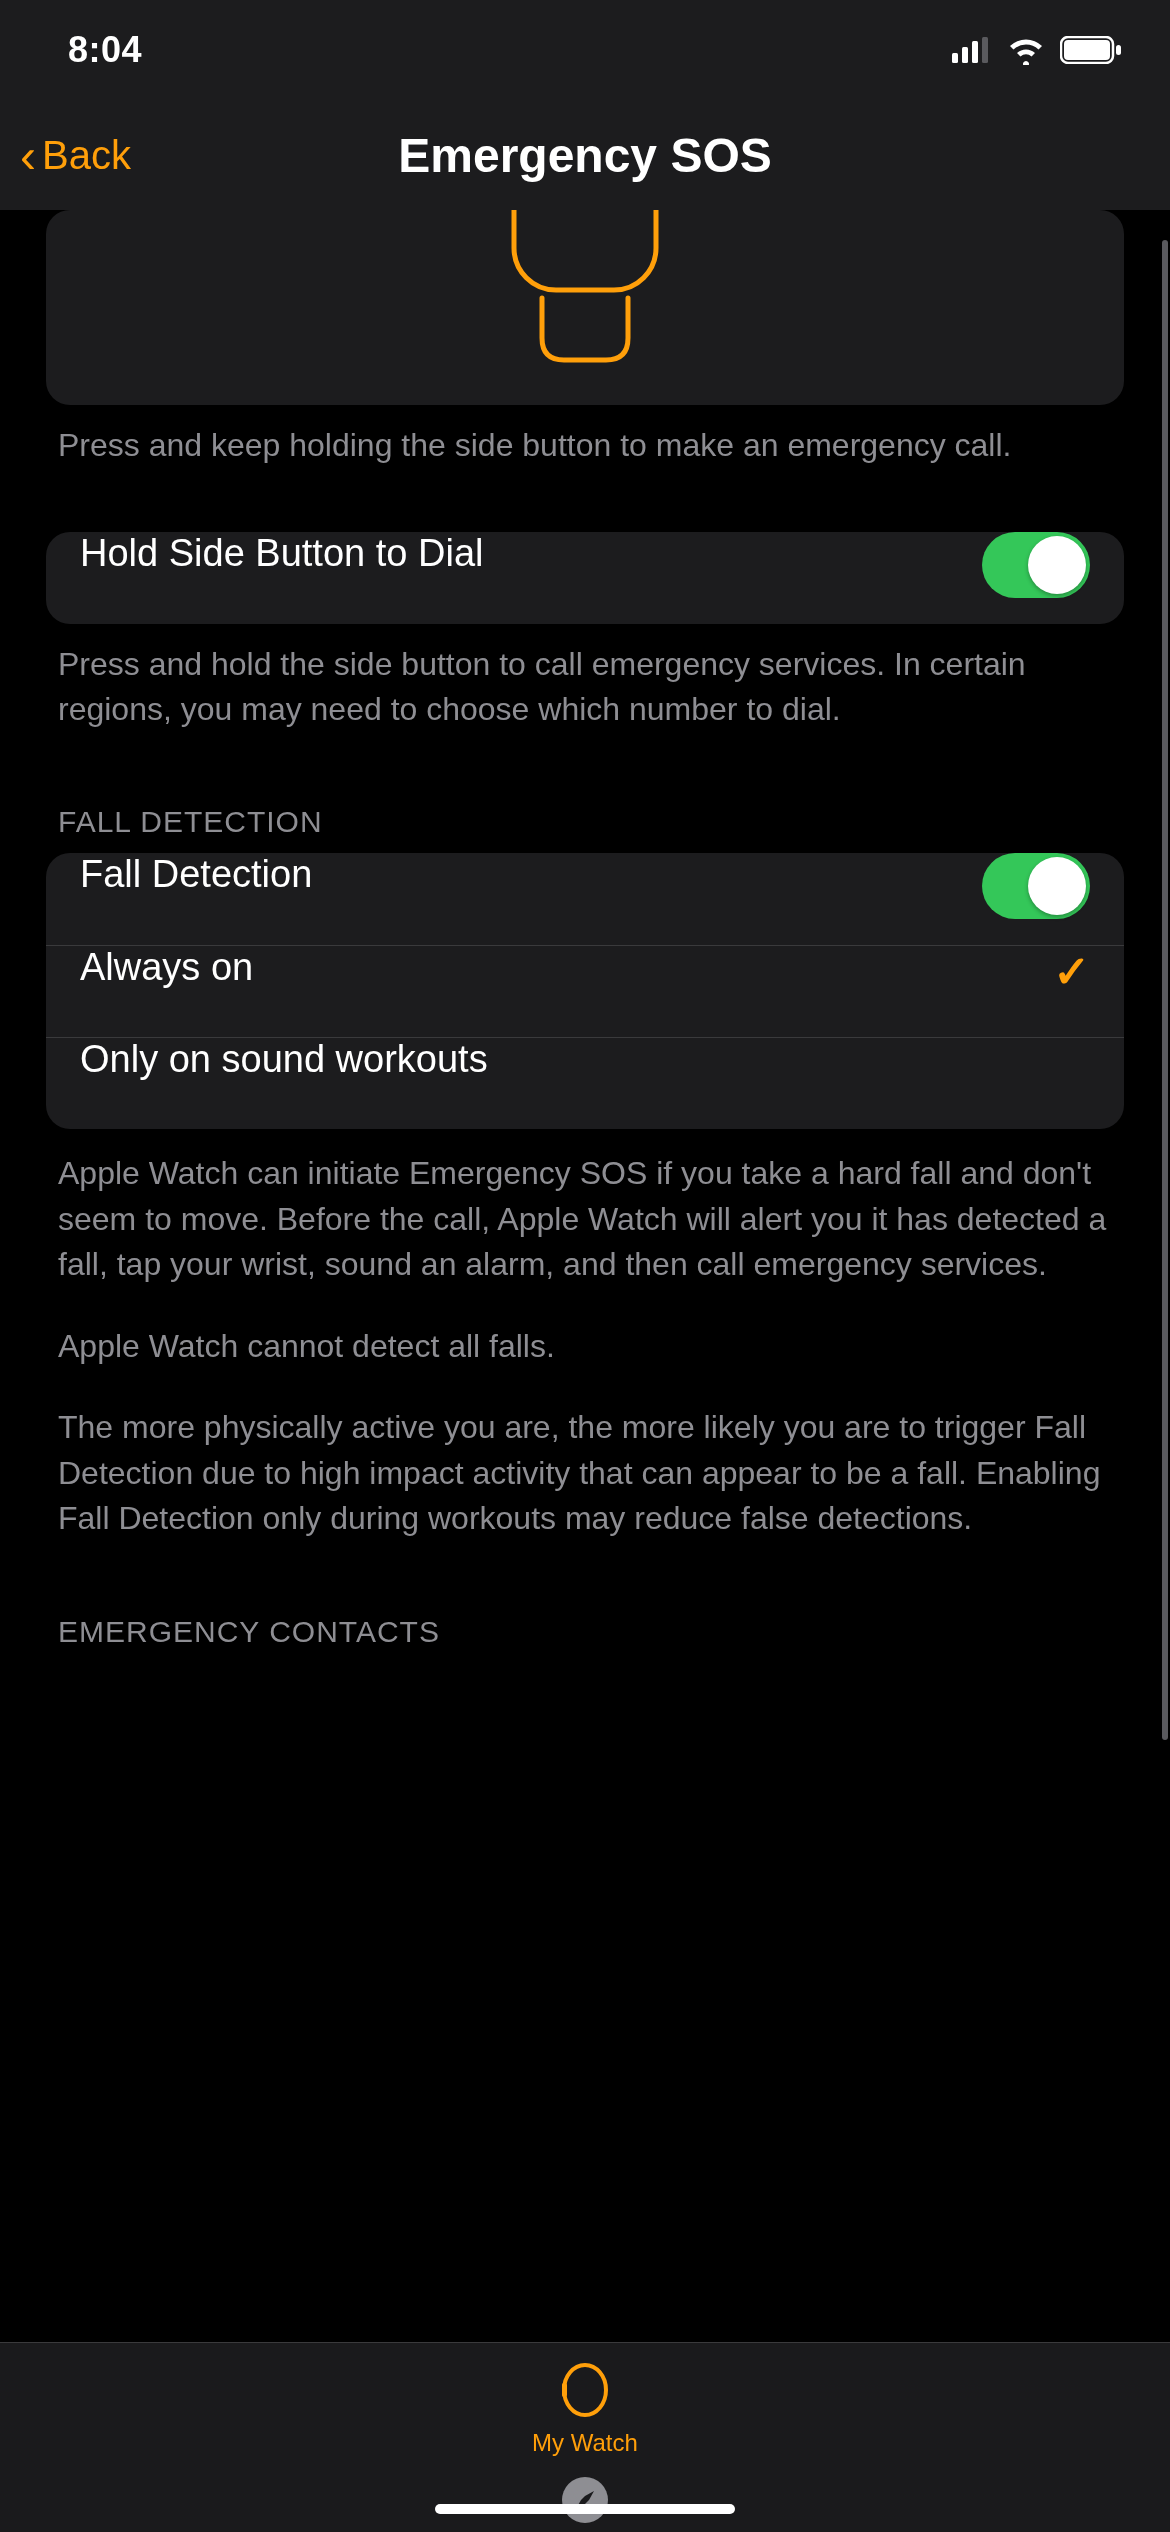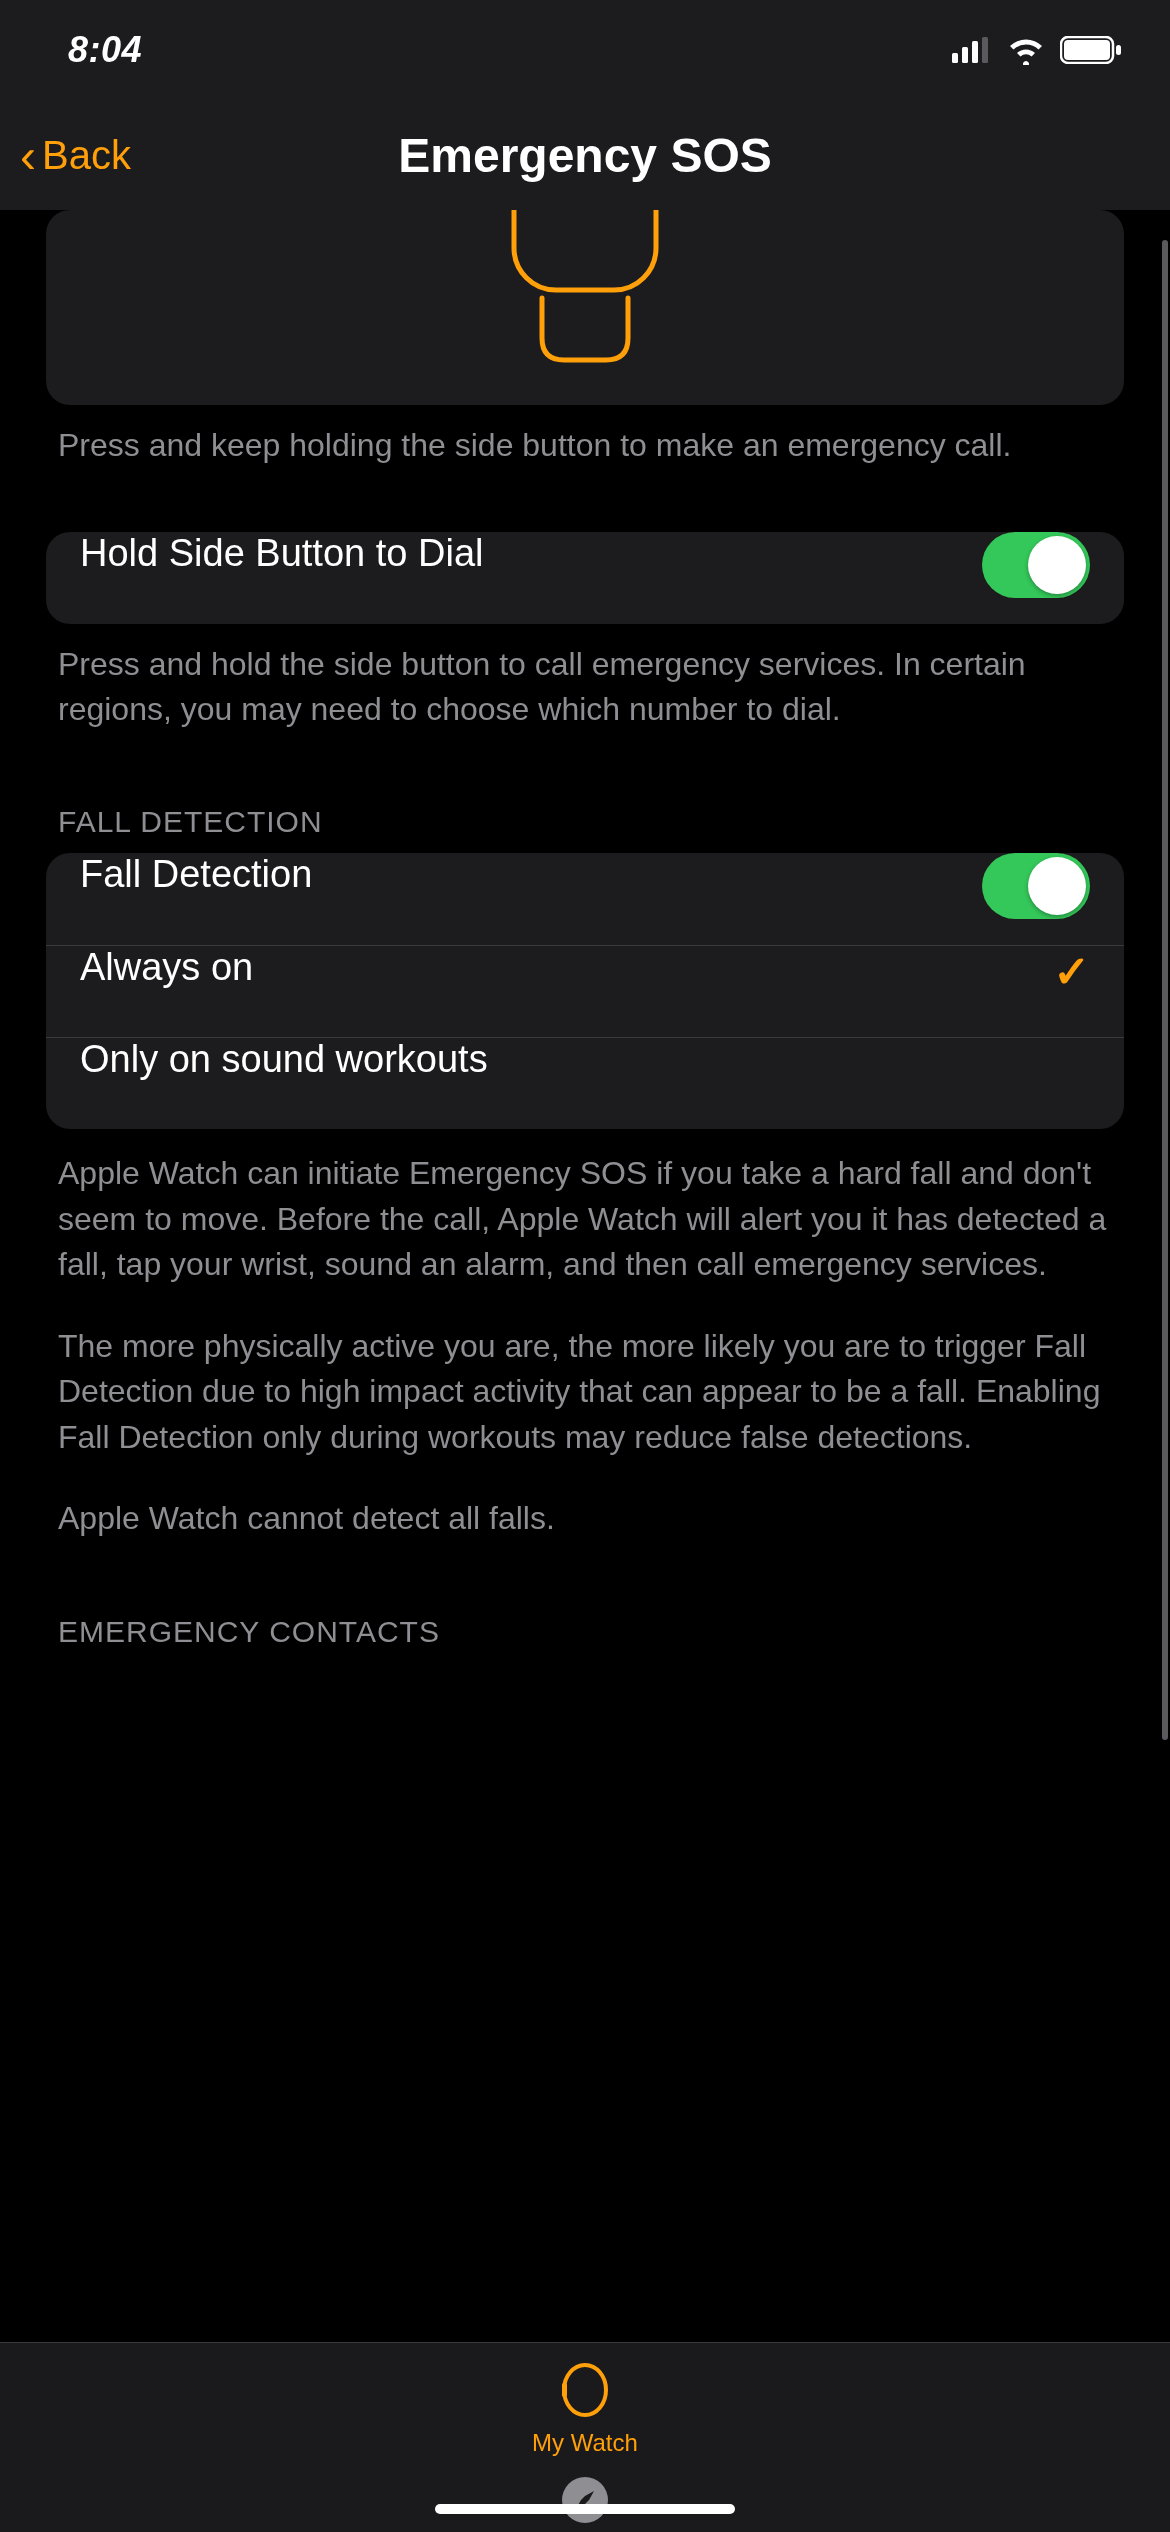--- a/index.html
+++ b/index.html
@@ -1,19 +1,19 @@
 <!DOCTYPE html>
 <html><head>
 <meta charset="utf-8">
 <style>
   * { margin:0; padding:0; box-sizing:border-box; -webkit-font-smoothing:antialiased; }
   html,body { width:1170px; height:2532px; background:#000; font-family:-apple-system,"SF Pro Text","Helvetica Neue",Arial,sans-serif; color:#fff; overflow:hidden; }
 
   
-  .status-bar { height:100px; display:flex; align-items:center; justify-content:space-between; padding:0 48px 0 68px; background:#1c1c1e;font-style:italic; }
+  .status-bar { height:100px; display:flex; align-items:center; justify-content:space-between; padding:0 48px 0 68px; background:#1c1c1e; }
   .status-time { font-size:36px; font-weight:600; letter-spacing:0.5px; }
   .status-right { display:flex; align-items:center; gap:14px; }
 
   
   .nav-bar { height:110px; background:#1c1c1e; display:flex; align-items:center; position:relative; border-bottom:0; }
   .back-btn { display:flex; align-items:center; gap:6px; color:#ff9f0a; font-size:40px; padding-left:20px; font-weight:400; }
   .back-chevron { font-size:48px; font-weight:500; }
   .nav-title { position:absolute; left:0; right:0; text-align:center; font-size:48px; font-weight:600; pointer-events:none; }
 
   
@@ -119,22 +119,22 @@
       <div class="row">
         <span class="row-label">Always on</span>
         <span class="checkmark">✓</span>
       </div>
       <div class="row">
         <span class="row-label">Only on sound workouts</span>
       </div>
     </div>
     <div class="long-footer">
       <p>Apple Watch can initiate Emergency SOS if you take a hard fall and don't seem to move. Before the call, Apple Watch will alert you it has detected a fall, tap your wrist, sound an alarm, and then call emergency services.</p>
+      <p>Apple Watch cannot detect all falls.</p>
       <p>The more physically active you are, the more likely you are to trigger Fall Detection due to high impact activity that can appear to be a fall. Enabling Fall Detection only during workouts may reduce false detections.</p>
-      <p>Apple Watch cannot detect all falls.</p>
     </div>
 
     <div class="section-header">EMERGENCY CONTACTS</div>
 
   </div>
 </div>
 
 <div class="tab-bar">
   <div class="tab active">
     <svg width="50" height="58" viewBox="0 0 50 58">

